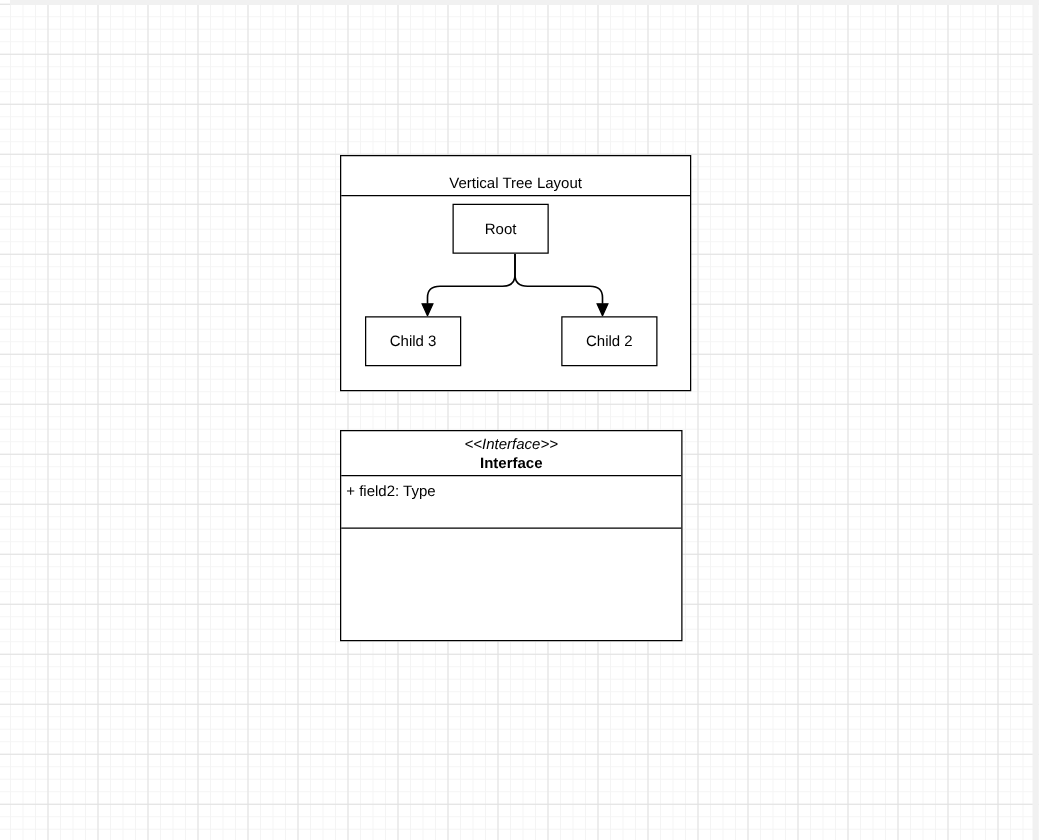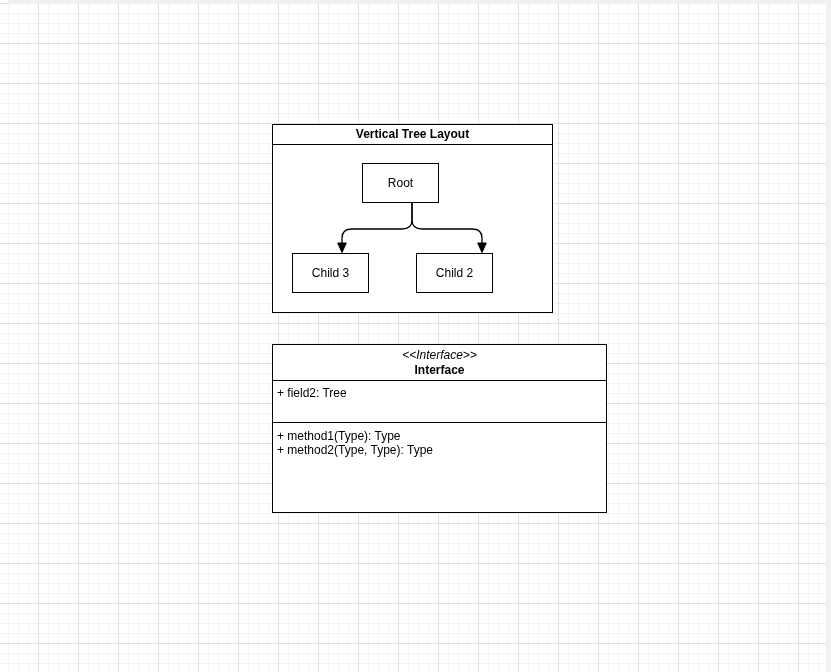--- a/index.html
+++ b/index.html
@@ -35,46 +35,47 @@
     position: absolute; left: 272px; top: 124px;
     width: 281px; height: 189px;
     background: #ffffff;
     border: 1px solid #000000;
   }
   .tree-title {
     height: 20px;
     border-bottom: 1px solid #000000;
     text-align: center;
     font-size: 12px;
-    font-weight: bold;
+    font-weight: normal;
     line-height: 19px;
+    margin-top: 12px;
   }
   .node {
     position: absolute;
     width: 77px; height: 40px;
     background: #ffffff;
     border: 1.5px solid #000000;
     display: flex; align-items: center; justify-content: center;
     font-size: 12px;
   }
   .node-root   { left: 362px; top: 163px; }
   .node-child1 { left: 292px; top: 253px; }
-  .node-child2 { left: 416px; top: 253px; }
+  .node-child2 { left: 449px; top: 253px; }
 
   .edges-svg {
     position: absolute; left: 0; top: 0;
     width: 831px; height: 672px;
     pointer-events: none;
   }
   .edges-svg path { pointer-events: stroke; }
 
   
   .uml {
     position: absolute; left: 272px; top: 344px;
-    width: 335px; height: 169px;
+    width: 274px; height: 169px;
     background: #ffffff;
     border: 1.5px solid #000000;
     font-size: 12px;
   }
   .uml-header {
     height: 36px;
     border-bottom: 1px solid #000000;
     text-align: center;
     padding-top: 3px;
   }
@@ -125,21 +126,17 @@
   <div class="node node-child2">
     <span>Child 2</span>
   </div>
 
   <div class="uml">
     <div class="uml-header">
       <div class="uml-stereotype">&lt;&lt;Interface&gt;&gt;</div>
       <div class="uml-name">Interface</div>
     </div>
     <div class="uml-fields">
-      <div>+ field2: Tree</div>
-    </div>
-    <div class="uml-methods">
-      <div>+ method1(Type): Type</div>
-      <div>+ method2(Type, Type): Type</div>
+      <div>+ field2: Type</div>
     </div>
   </div>
 
 </div>
 
 </body></html>

